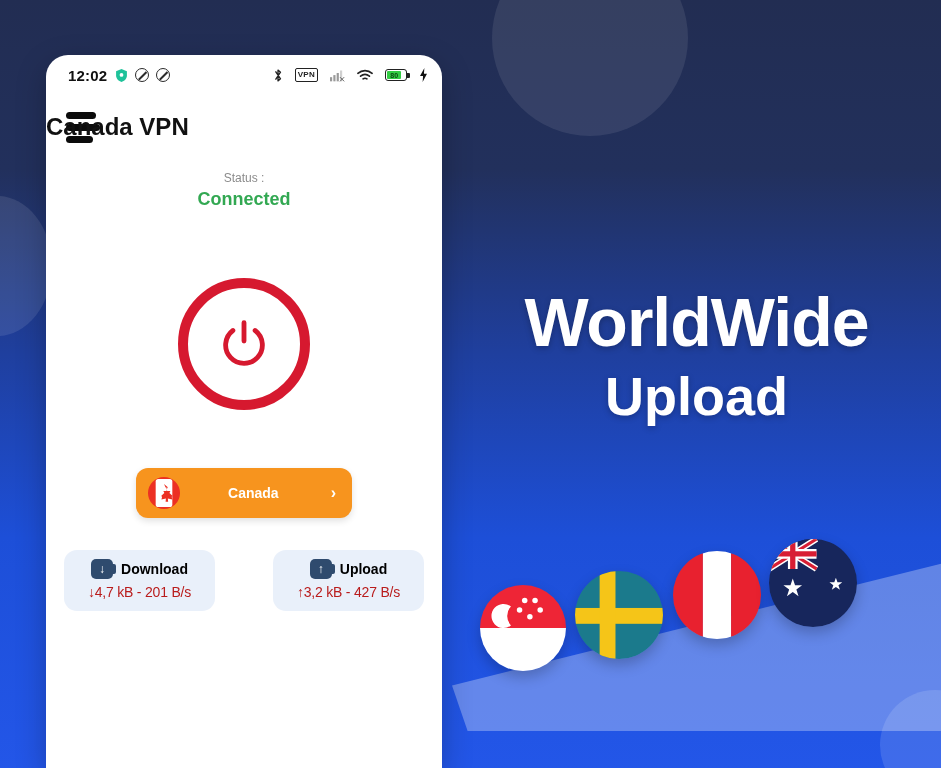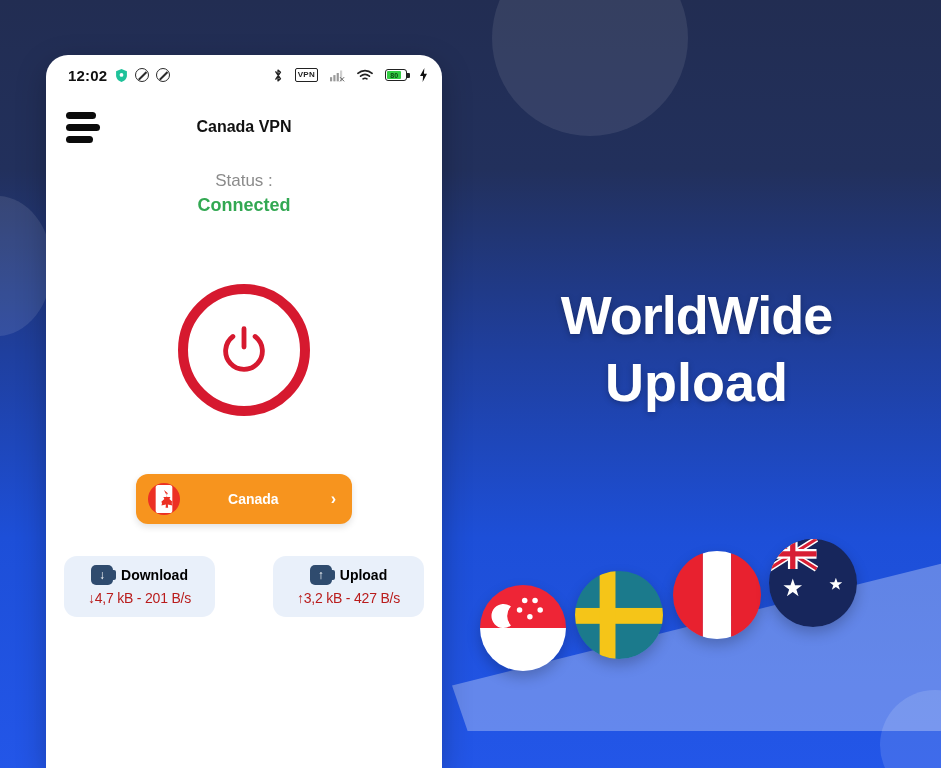--- a/index.html
+++ b/index.html
@@ -51,21 +51,21 @@
   
   .headline {
     position: absolute;
     left: 452px; top: 288px;
     width: 489px;
     text-align: center;
     color: #ffffff;
     text-shadow: 0 2px 6px rgba(0,0,0,0.25);
   }
   .headline .line1 {
-    font-size: 54px;
+    font-size: 68px;
     font-weight: 700;
     letter-spacing: -1px;
     line-height: 1.02;
   }
   .headline .line2 {
     font-size: 54px;
     font-weight: 700;
     line-height: 1.1;
     margin-top: 10px;
   }
@@ -141,28 +141,28 @@
     align-items: center;
     padding: 0 20px;
     position: relative;
   }
   .hamburger { width: 34px; display: flex; flex-direction: column; gap: 5px; cursor: pointer; }
   .hamburger span { height: 7px; background: #0b0b0b; border-radius: 4px; }
   .hamburger span:nth-child(1) { width: 30px; }
   .hamburger span:nth-child(2) { width: 34px; }
   .hamburger span:nth-child(3) { width: 27px; }
   .app-title {
-    position: absolute; left: 0; right: 0; text-align: center;
-    font-size: 16px; font-weight: 700; color: #111;
+    position: absolute; left: 0; right: 0; text-align: left;
+    font-size: 24px; font-weight: 700; color: #111;
     pointer-events: none;
   }
 
   
   .status-block { margin-top: 12px; text-align: center; }
-  .status-label { font-size: 17px; color: #8b8b8b; }
+  .status-label { font-size: 12px; color: #8b8b8b; }
   .status-value { font-size: 18px; font-weight: 700; color: #32a852; margin-top: 4px; }
 
   
   .power-wrap { display: flex; justify-content: center; margin-top: 68px; }
   .power-btn {
     width: 132px; height: 132px; border-radius: 50%;
     border: 10px solid #d6192f;
     display: flex; align-items: center; justify-content: center;
     cursor: pointer; background: #fff;
   }

